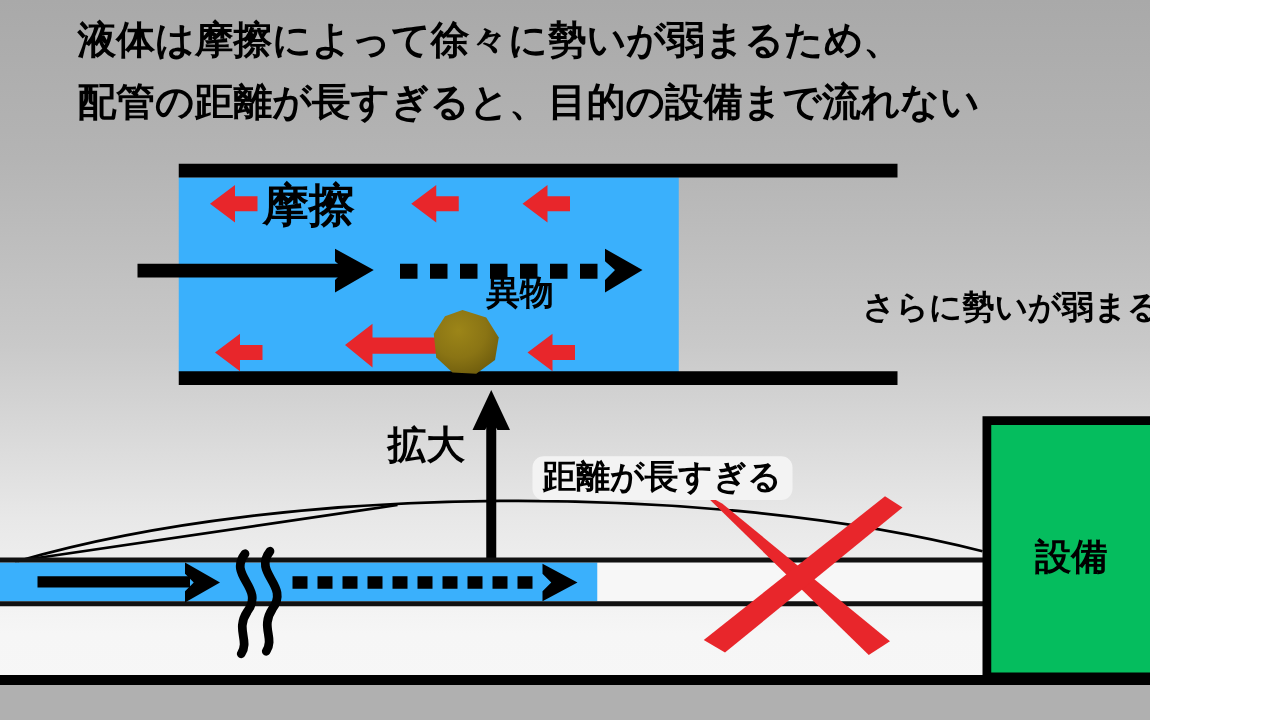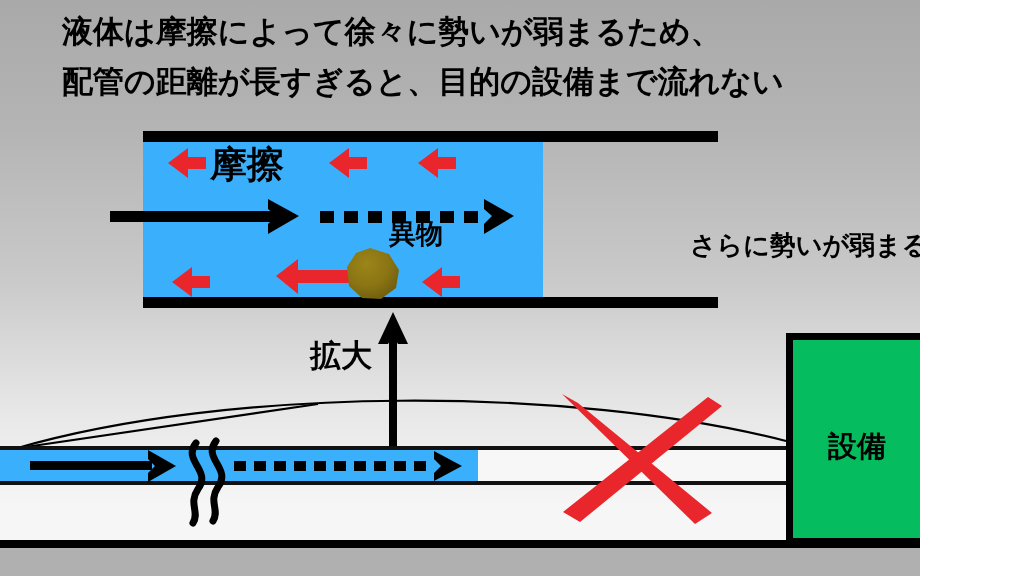--- a/index.html
+++ b/index.html
@@ -177,16 +177,17 @@
   <div class="txt" id="title-line1">液体は摩擦によって徐々に勢いが弱まるため、</div>
   <div class="txt" id="title-line2">配管の距離が長すぎると、目的の設備まで流れない</div>
 
   <div class="txt" id="label-friction">摩擦</div>
   <div class="txt" id="label-debris">異物</div>
 
   <div class="txt" id="note-line2">さらに勢いが弱まる</div>
 
   <div class="txt" id="label-magnify">拡大</div>
 
+  <div class="txt" id="label-distance">距離が長すぎる</div>
 
   <div class="txt" id="label-equipment">設備</div>
 
 </div>
 
 </body></html>

